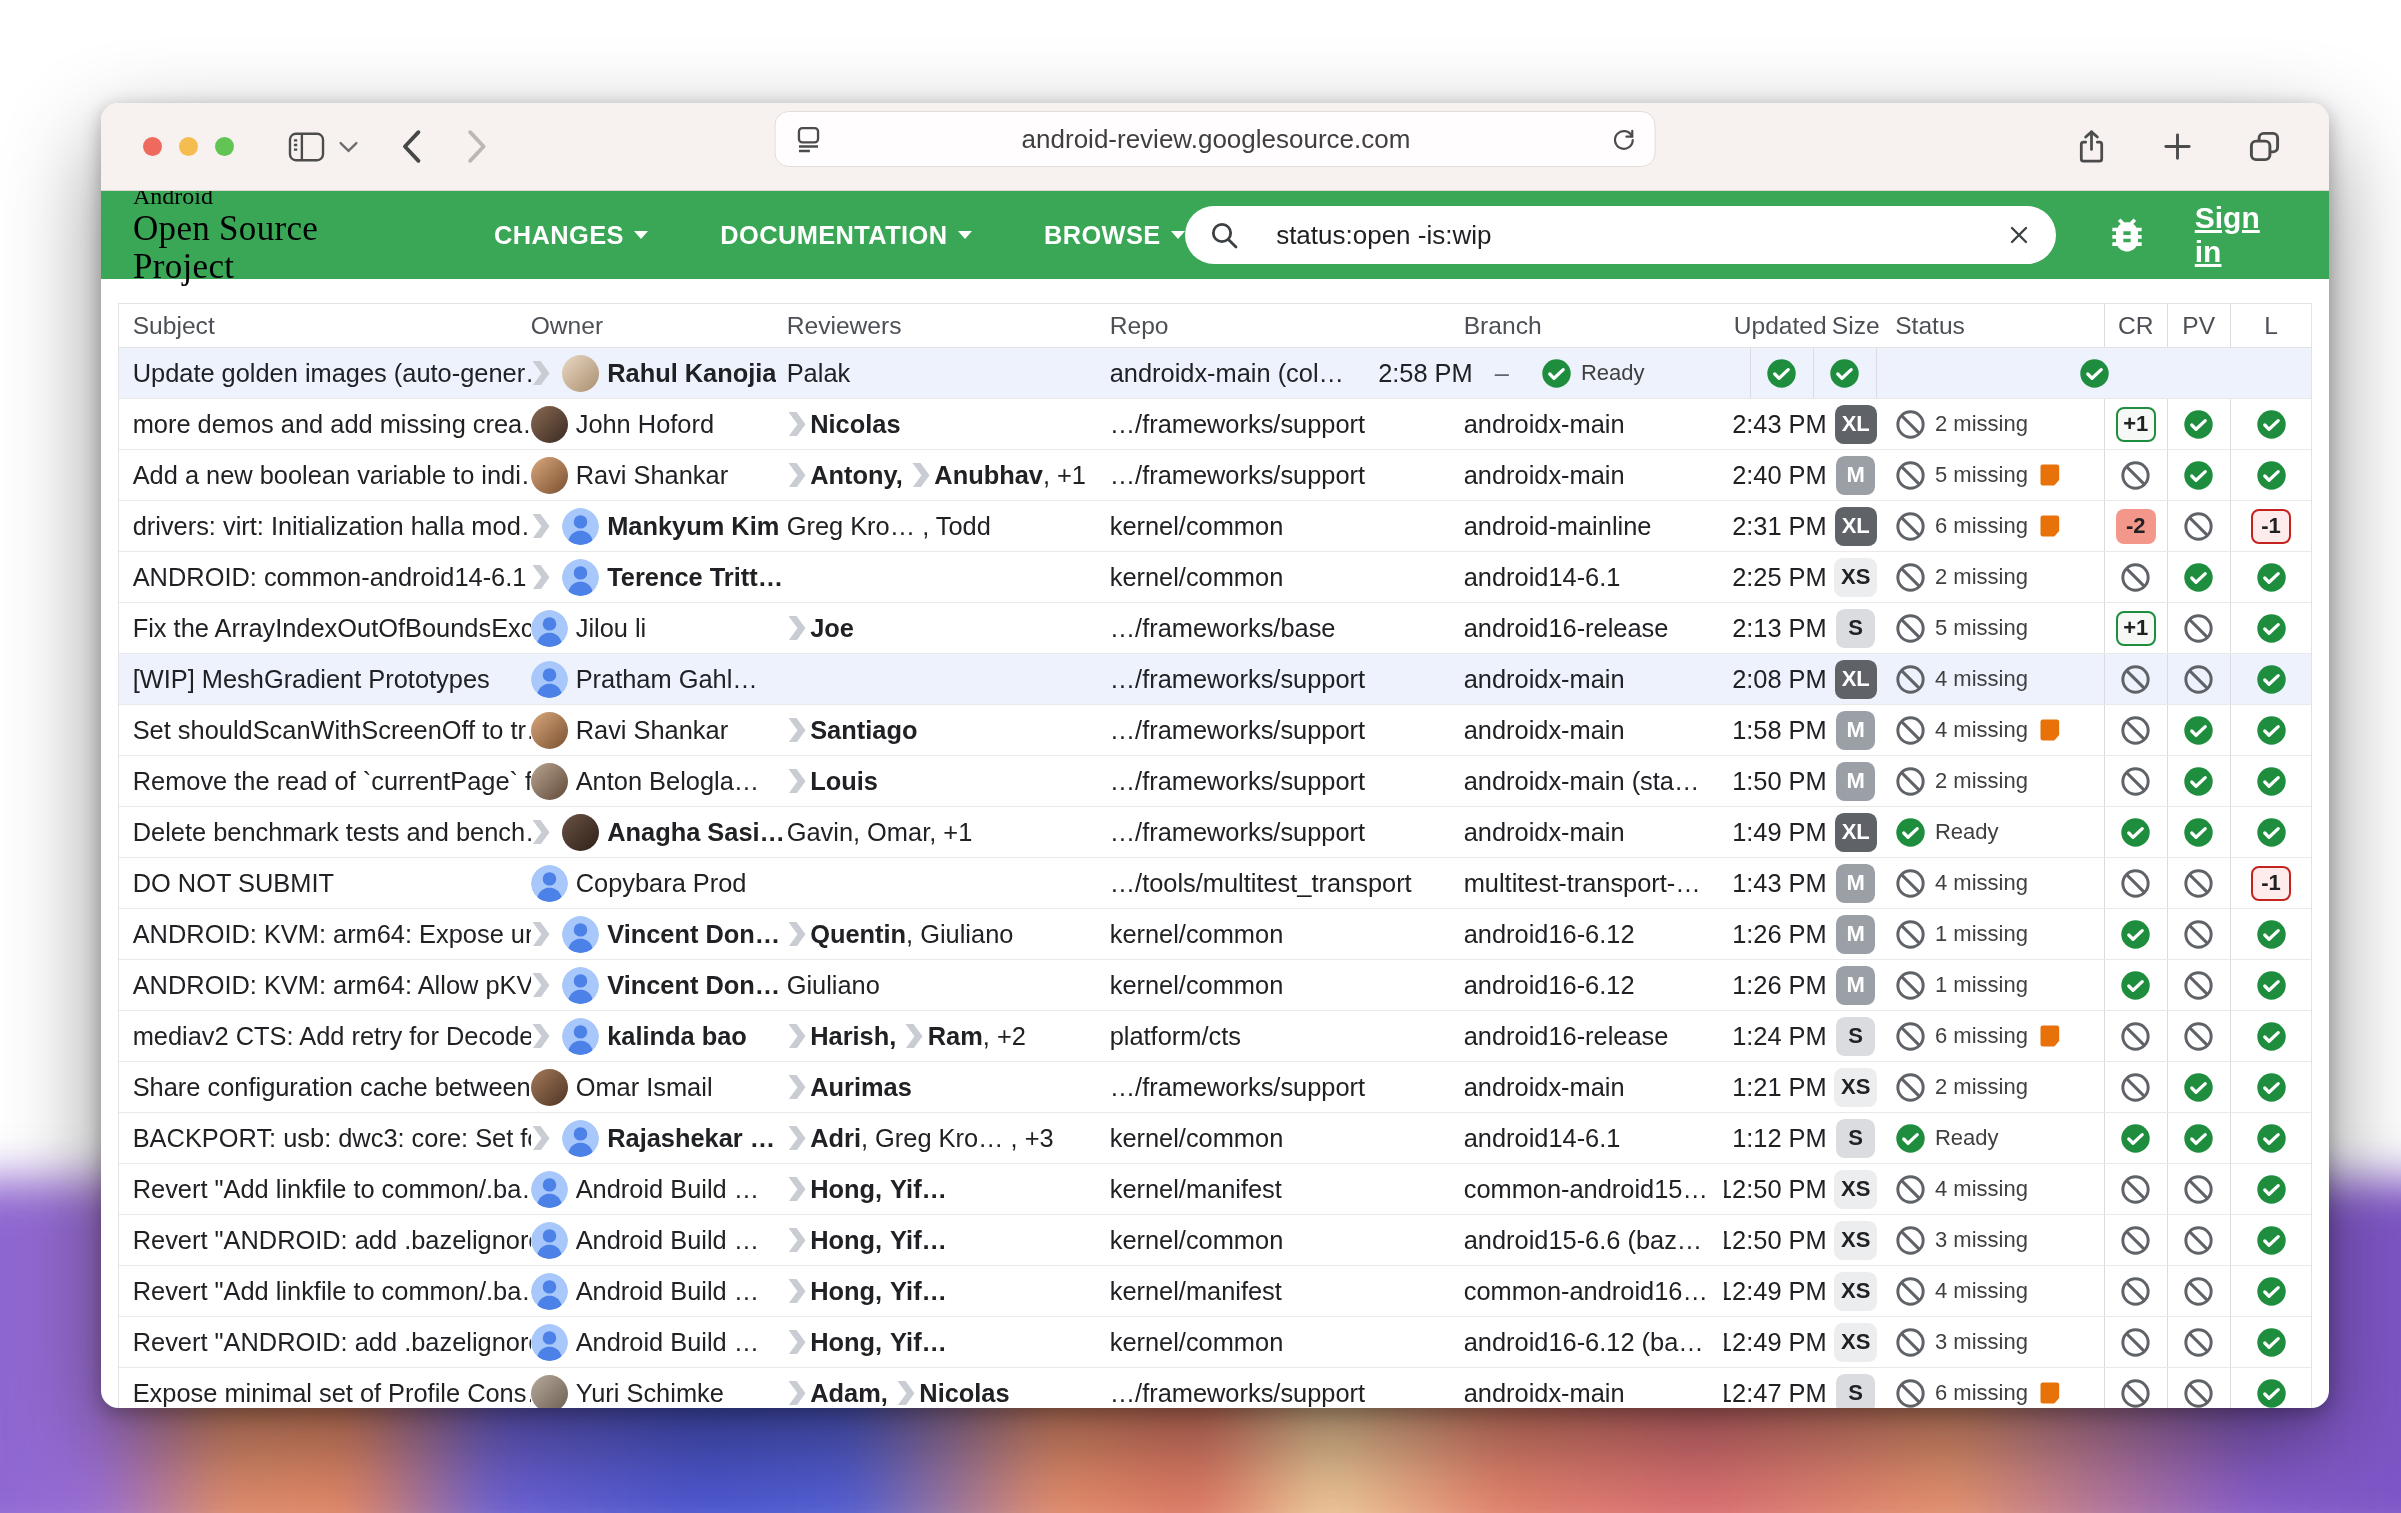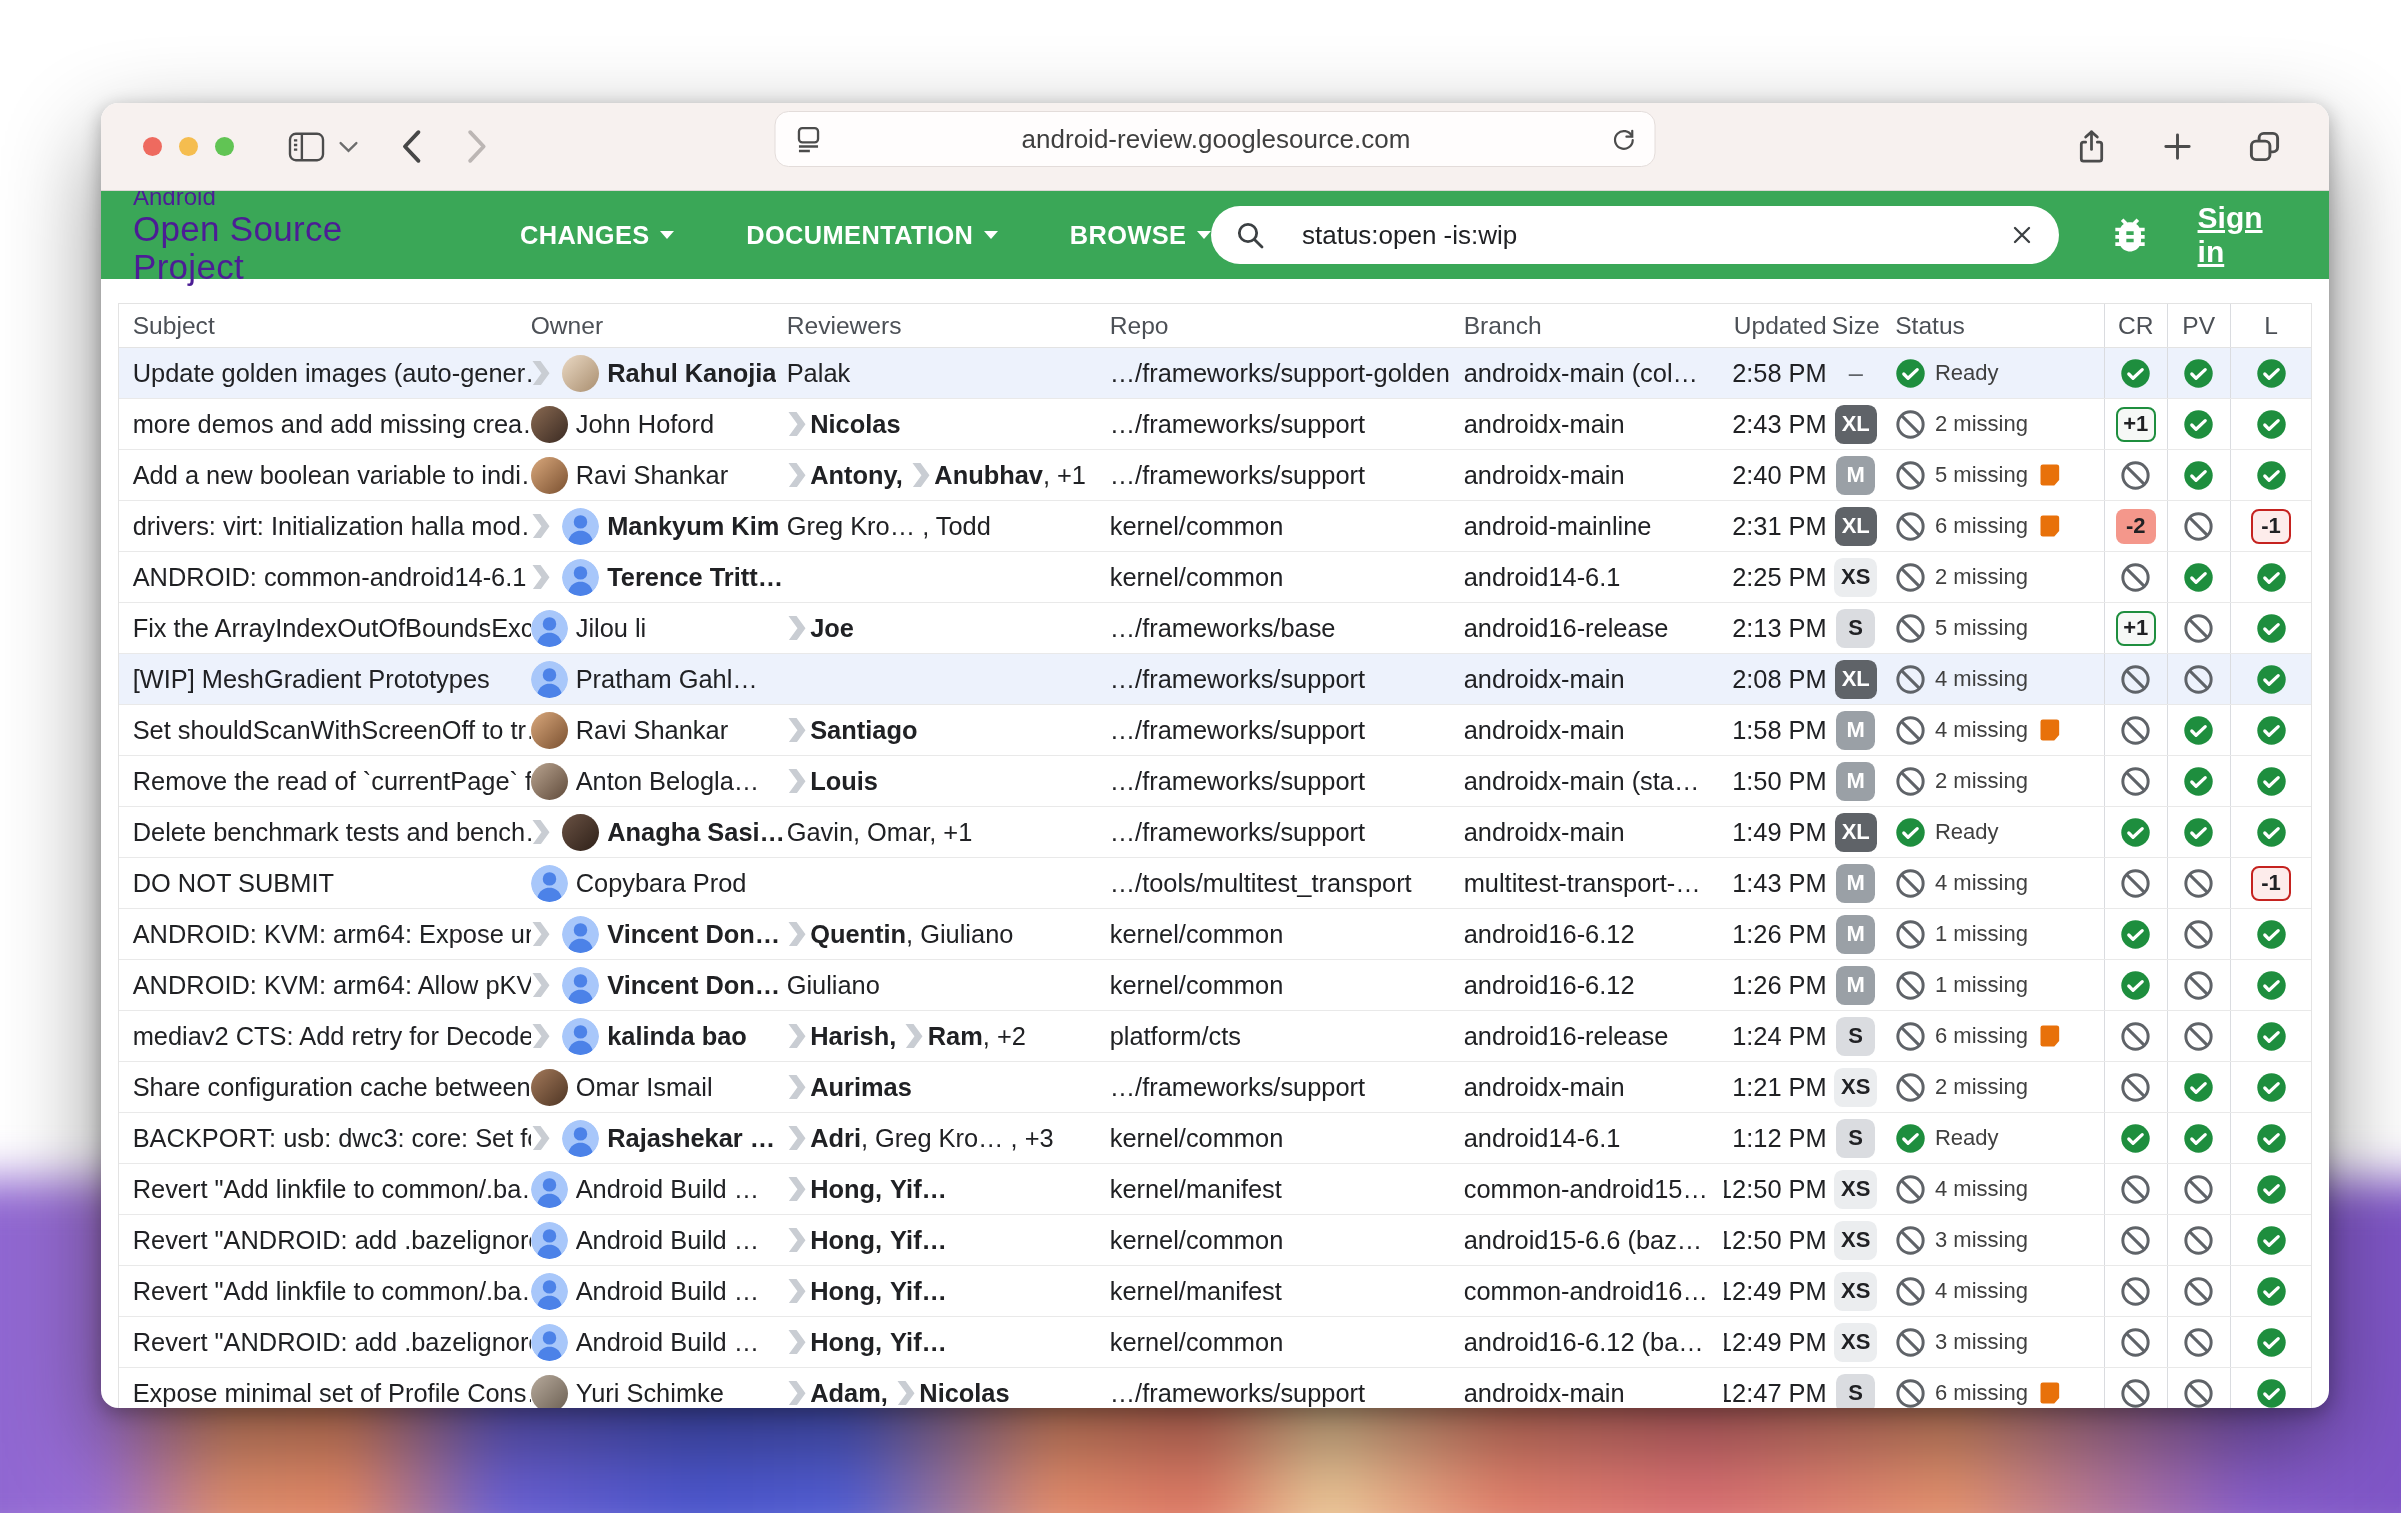--- a/index.html
+++ b/index.html
@@ -36,21 +36,21 @@
   .sidebar-group { margin-left:54px; display:flex; align-items:center; gap:12.3px; }
   .nav-group { margin-left:40px; display:flex; align-items:center; gap:42px; }
   .urlbar { position:absolute; left:50%; top:8px; transform:translateX(-50%);
     width:881px; height:56px; background:#fffdfd; border:0.9px solid #e3dcda; border-radius:14px;
     display:flex; align-items:center; padding:0 17.5px; }
   .url-text { flex:1; text-align:center; font-size:26px; color:#3f3f3f; }
   .right-group { margin-left:auto; margin-right:46px; display:flex; align-items:center; gap:51px; }
 
   
   .gheader { height:88px; background:#3aa757; display:flex; align-items:center; padding:0 35px 0 32px; }
-  .logo { color:#4c1d95; line-height:1.08; }
+  .logo { color:#000000; line-height:1.08;font-family:Liberation Serif, serif; }
   .logo .l1 { font-size:24px; font-weight:400; }
   .logo .l2 { font-size:35px; font-weight:500; letter-spacing:0.3px; }
   .gnav { display:flex; gap:72px; margin-left:68px; }
   .gnav-item { color:#fff; font-size:25.4px; font-weight:700; letter-spacing:0.4px;
     display:flex; align-items:center; gap:10.5px; cursor:pointer; }
   .caret { width:0; height:0; border-left:7px solid transparent; border-right:7px solid transparent;
     border-top:8px solid #fff; }
   .gsearch { margin-left:auto; width:877px; height:58px; background:#fff; border-radius:30px;
     display:flex; align-items:center; padding:0 23px;gap:20px; }
   .gsearch input { flex:1; border:none; outline:none; font-size:26px; color:#202124;
@@ -242,21 +242,20 @@
           <div class="cell c-owner">
             <svg class="chev" width="20" height="24.6" viewBox="0 0 20 26">
               <path d="M1 0h8.5L19 13 9.5 26H1l9.5-13z" fill="#c9cdd3"></path>
             </svg>
             <span class="avatar" style="background: linear-gradient(135deg, rgb(234, 217, 196), rgb(169, 142, 111));"></span>
             <span class="name bold">Rahul Kanojia</span>
           </div>
           <div class="cell c-reviewers">
             <span class="rev-seg">Palak</span>
           </div>
-          <div class="cell c-repo">…/frameworks/support-golden</div>
           <div class="cell c-branch">androidx-main (col…</div>
           <div class="cell c-updated">2:58 PM</div>
           <div class="cell c-size">
             <span class="size-dash">–</span>
           </div>
           <div class="cell c-status">
             <svg width="31" height="31" viewBox="0 0 24 24">
               <circle cx="12" cy="12" r="11" fill="#1e8e3e"></circle>
               <path d="M6.8 12.4l3.3 3.3L17.2 9" stroke="#fff" stroke-width="2.5" fill="none" stroke-linecap="round" stroke-linejoin="round"></path>
             </svg>

